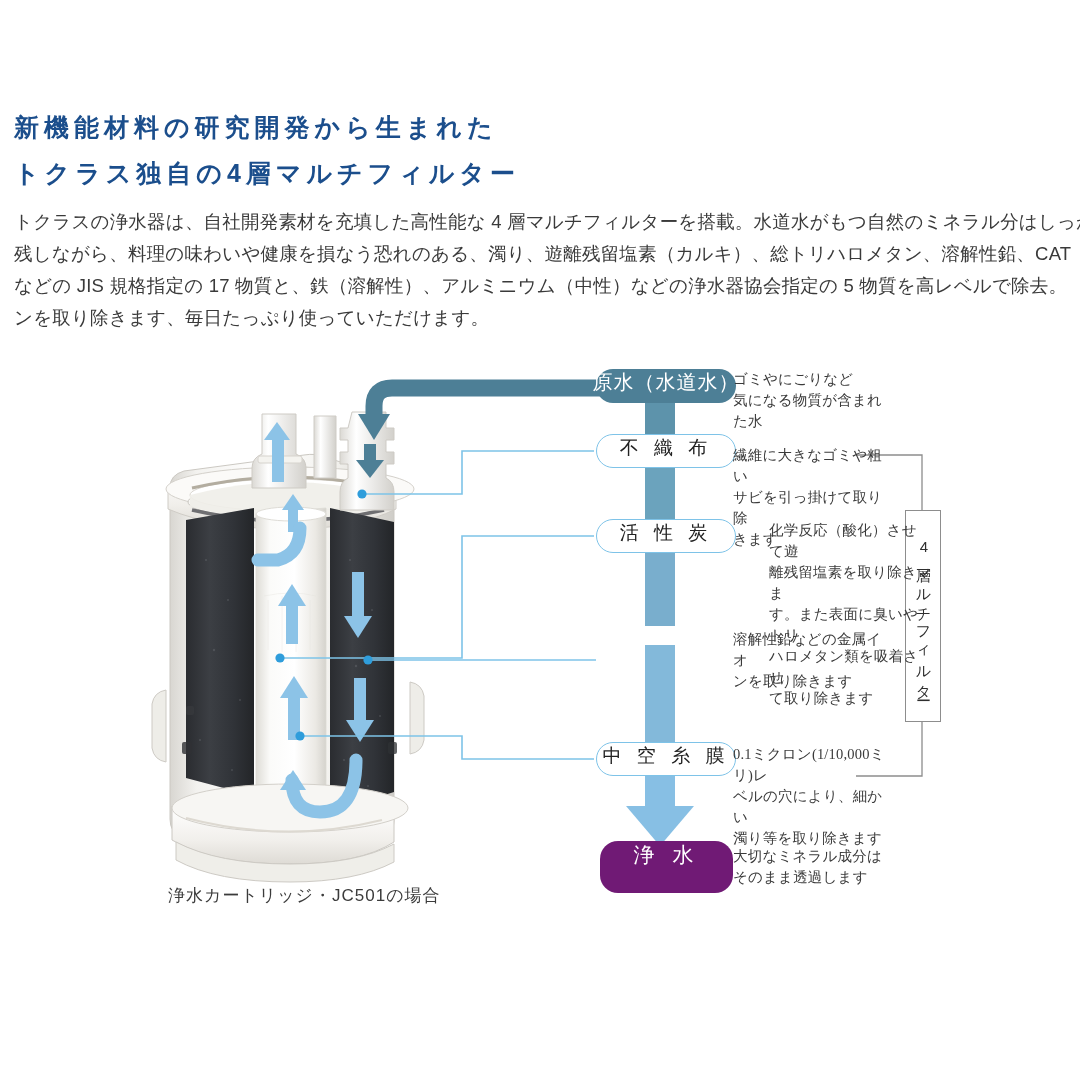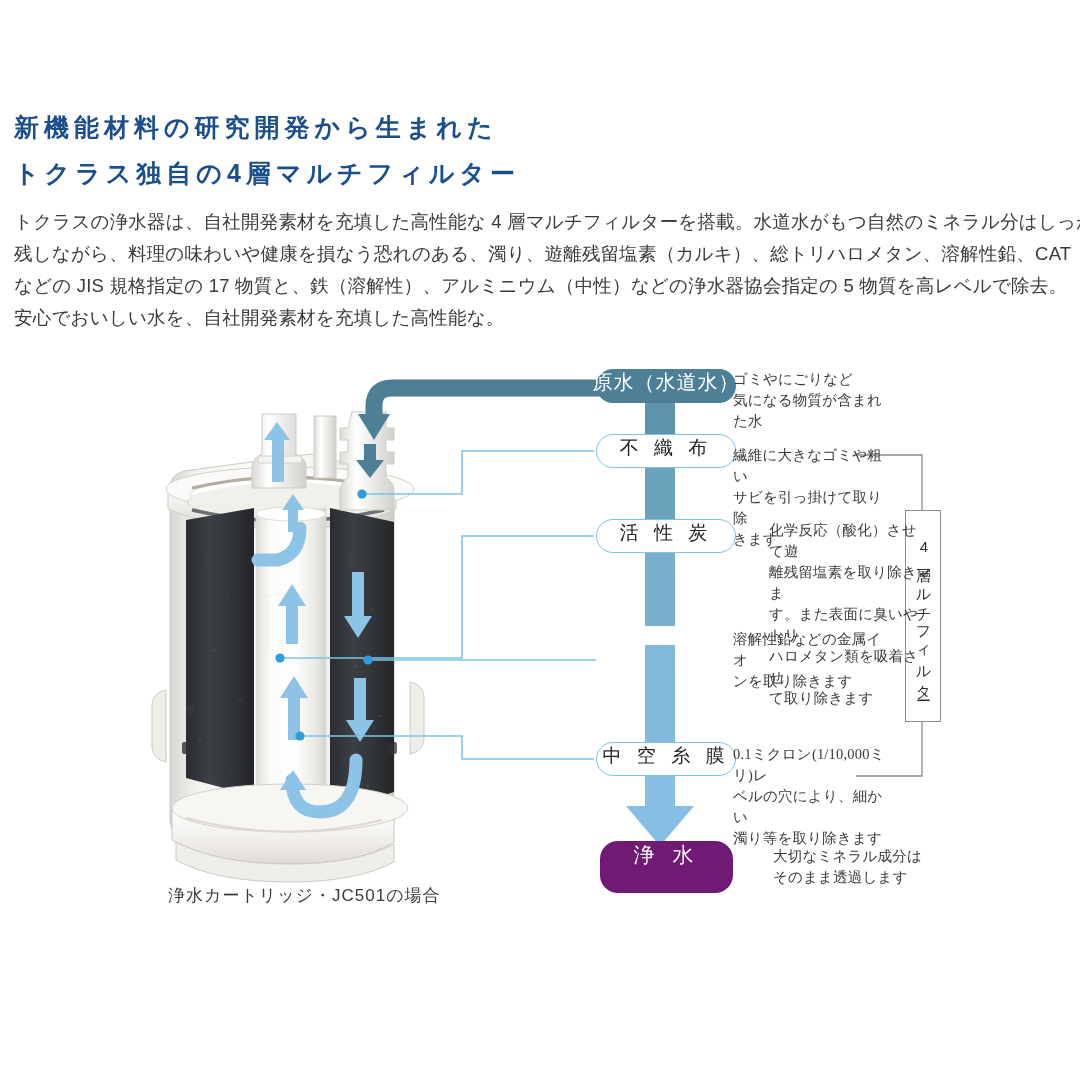--- a/index.html
+++ b/index.html
@@ -53,21 +53,21 @@
 
   .desc{
     position:absolute;color:#3a3a3a;font-size:14.5px;line-height:21px;
     width:160px;letter-spacing:0.2px;
   }
   .d-raw{left:733px;top:369px;}
   .d1{left:733px;top:437px;margin-top:8px;}
   .d2{left:733px;top:520px;margin-left:36px;}
   .d3{left:733px;top:629px;}
   .d4{left:733px;top:744px;font-family:Liberation Serif, serif;}
-  .d-pure{left:733px;top:846px;margin-left:40px;}
+  .d-pure{left:733px;top:846px;}
 
   
   .bracket-label{
     position:absolute;left:905px;top:510px;width:34px;height:210px;
     border:1px solid #8d8d8d;background:#ffffff;
     display:flex;align-items:center;justify-content:center;
   }
   .bracket-label span{
     writing-mode:vertical-rl;text-orientation:upright;
     font-size:15px;color:#2e2e2e;letter-spacing:2px;white-space:nowrap;
@@ -82,21 +82,21 @@
 
   <div class="headings">
     <div class="hline">新機能材料の研究開発から生まれた</div>
     <div class="hline">トクラス独自の4層マルチフィルター</div>
   </div>
 
   <div class="body-copy">
     <p>トクラスの浄水器は、自社開発素材を充填した高性能な 4 層マルチフィルターを搭載。水道水がもつ自然のミネラル分はしっかり</p>
     <p>残しながら、料理の味わいや健康を損なう恐れのある、濁り、遊離残留塩素（カルキ）、総トリハロメタン、溶解性鉛、CAT（農薬成分）</p>
     <p>などの JIS 規格指定の 17 物質と、鉄（溶解性）、アルミニウム（中性）などの浄水器協会指定の 5 物質を高レベルで除去。</p>
-    <p>安心でおいしい水を、自社開発素材を充填した高性能な。</p>
+    <p>ンを取り除きます、毎日たっぷり使っていただけます。</p>
   </div>
 
   <svg class="overlay" viewBox="0 0 1080 1080">
     <defs>
       <linearGradient id="plasticV" x1="0" y1="0" x2="1" y2="0">
         <stop offset="0%" stop-color="#d8d6d1"></stop>
         <stop offset="12%" stop-color="#f3f2ef"></stop>
         <stop offset="42%" stop-color="#ffffff"></stop>
         <stop offset="74%" stop-color="#f2f1ed"></stop>
         <stop offset="100%" stop-color="#cfcdc8"></stop>

